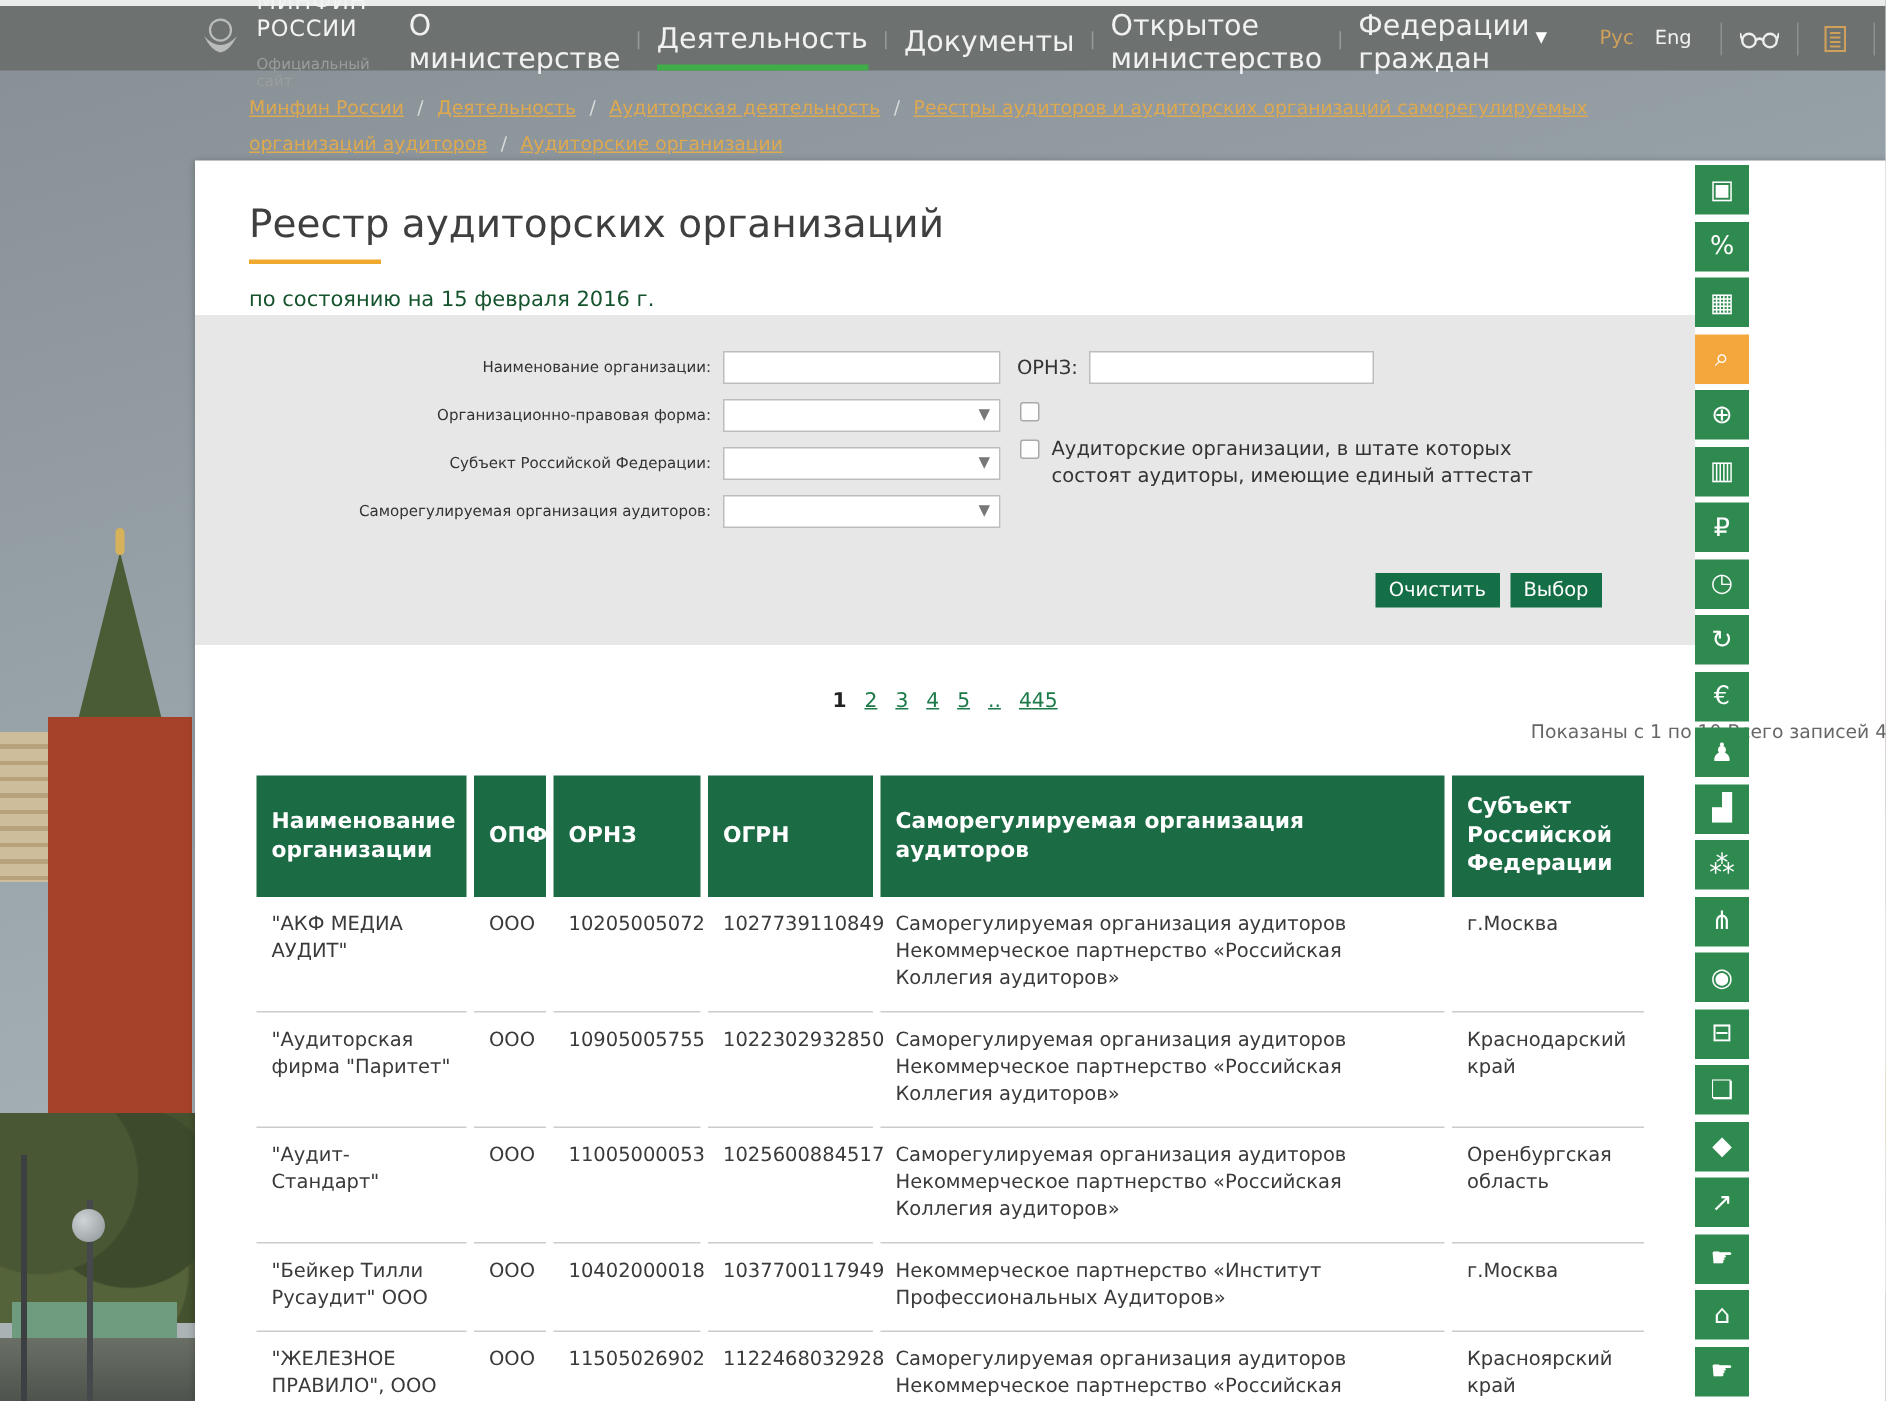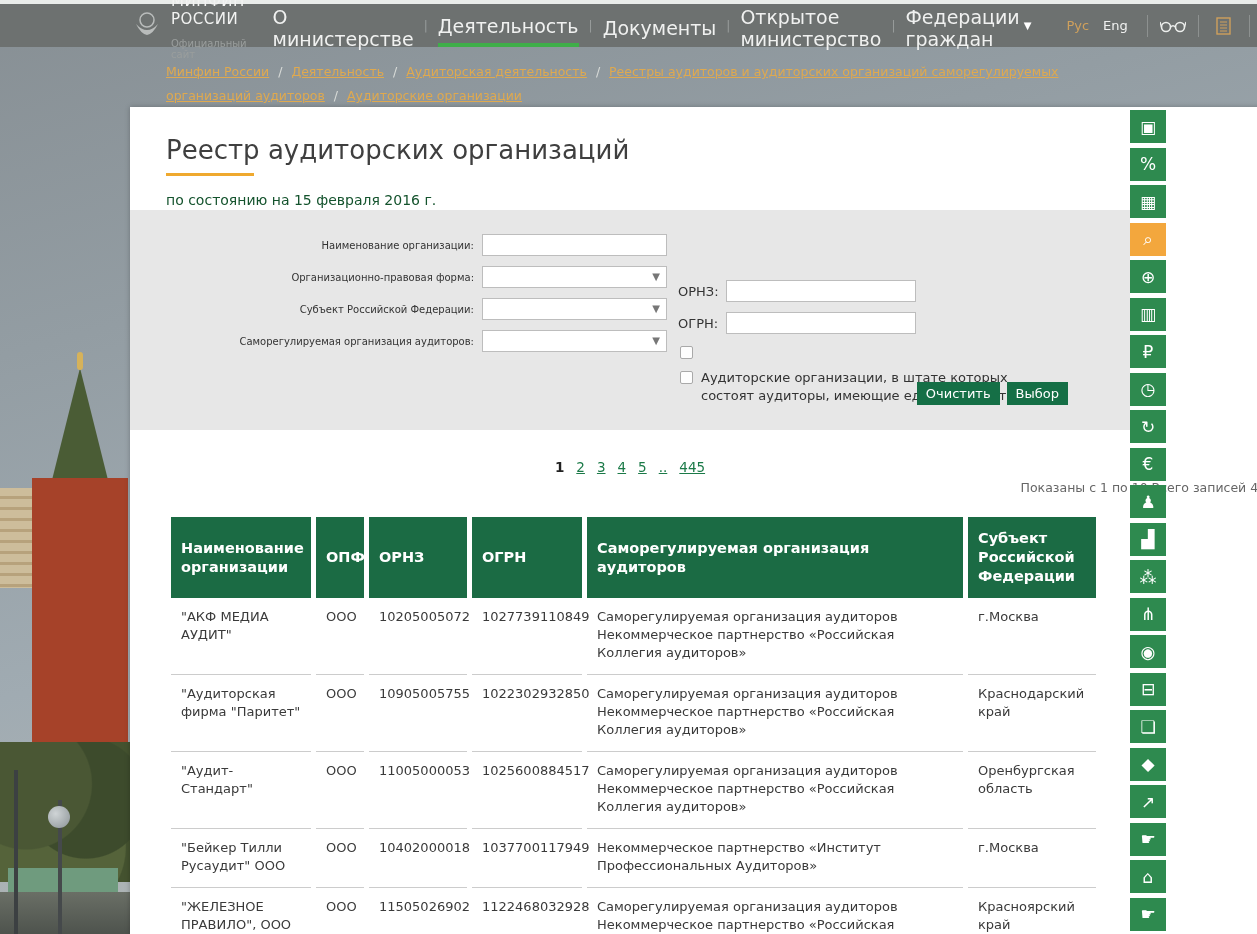--- a/index.html
+++ b/index.html
@@ -74,21 +74,21 @@
 
   
   .filter { position:absolute; left:0; top:103px; width:1000px; height:220px; background:#e7e7e7; padding-top:24px; }
   .f-cols { display:flex; }
   .f-left { width:548px; }
   .f-row { display:flex; align-items:center; margin-bottom:10px; }
   .f-label { width:352px; text-align:right; font-size:10px; color:#333; padding-right:8px; }
   .f-input { width:185px; height:22px; border:1px solid #bdbdbd; background:#fff; font-size:12px; padding:0 4px; }
   .f-select { width:185px; height:22px; border:1px solid #bdbdbd; background:#fff; position:relative; cursor:pointer; }
   .f-select .arr { position:absolute; right:6px; top:4px; color:#777; font-size:10px; }
-  .f-right { width:450px;margin-top:46px; }
+  .f-right { width:450px; }
   .f-row-r { display:flex; align-items:center; margin-bottom:10px; }
   .f-label-r { width:48px; text-align:right; font-size:13px; color:#333; padding-right:8px; }
   .f-input-r { width:190px; height:22px; border:1px solid #bdbdbd; background:#fff; font-size:12px; padding:0 4px; }
   .cb-row { display:flex; margin:4px 0 10px 2px; }
   .cb { width:13px; height:13px; border:1px solid #a9a9a9; background:#fdfdfd; border-radius:2px;
     margin:2px 8px 0 0; flex:none; cursor:pointer; }
   .cb-label { font-size:13px; color:#333; width:360px; line-height:18px; }
   .f-buttons { position:absolute; right:62px; top:172px; display:flex; }
   .btn { background:#156f46; color:#fff; font-size:13px; padding:4px 9px; margin-left:7px; cursor:pointer; }
 
@@ -229,24 +229,20 @@
               <span class="arr">▼</span>
             </div>
           </div>
         </div>
       <div class="f-right">
         <div id="form-right">
             <div class="f-row-r">
               <div class="f-label-r">ОРНЗ:</div>
               <input class="f-input-r" style="">
             </div>
-            <div class="f-row-r">
-              <div class="f-label-r">ОГРН:</div>
-              <input class="f-input-r" style="">
-            </div>
           </div>
         <div id="form-checks">
             <div class="cb-row">
               <div class="cb"></div>
             </div>
             <div class="cb-row">
               <div class="cb"></div>
               <div class="cb-label">Аудиторские организации, в штате которых состоят аудиторы, имеющие единый аттестат</div>
             </div>
           </div>

